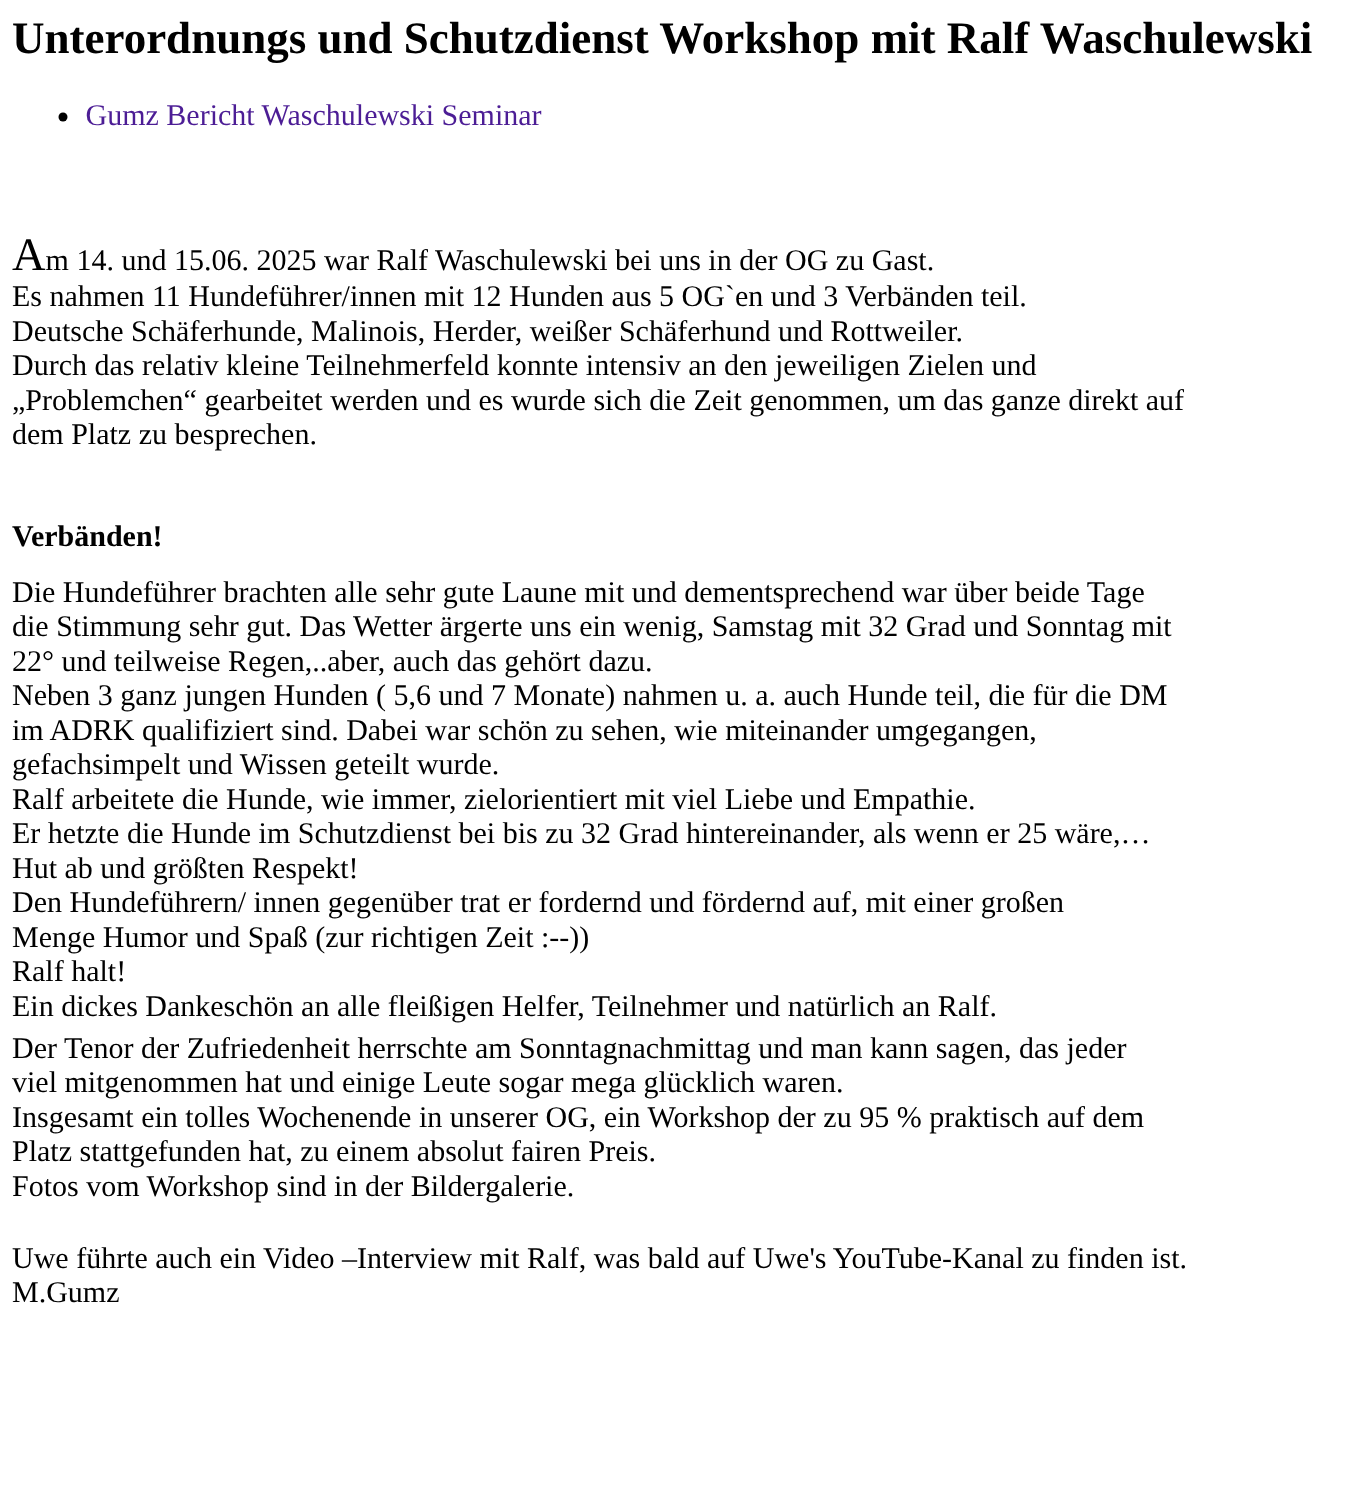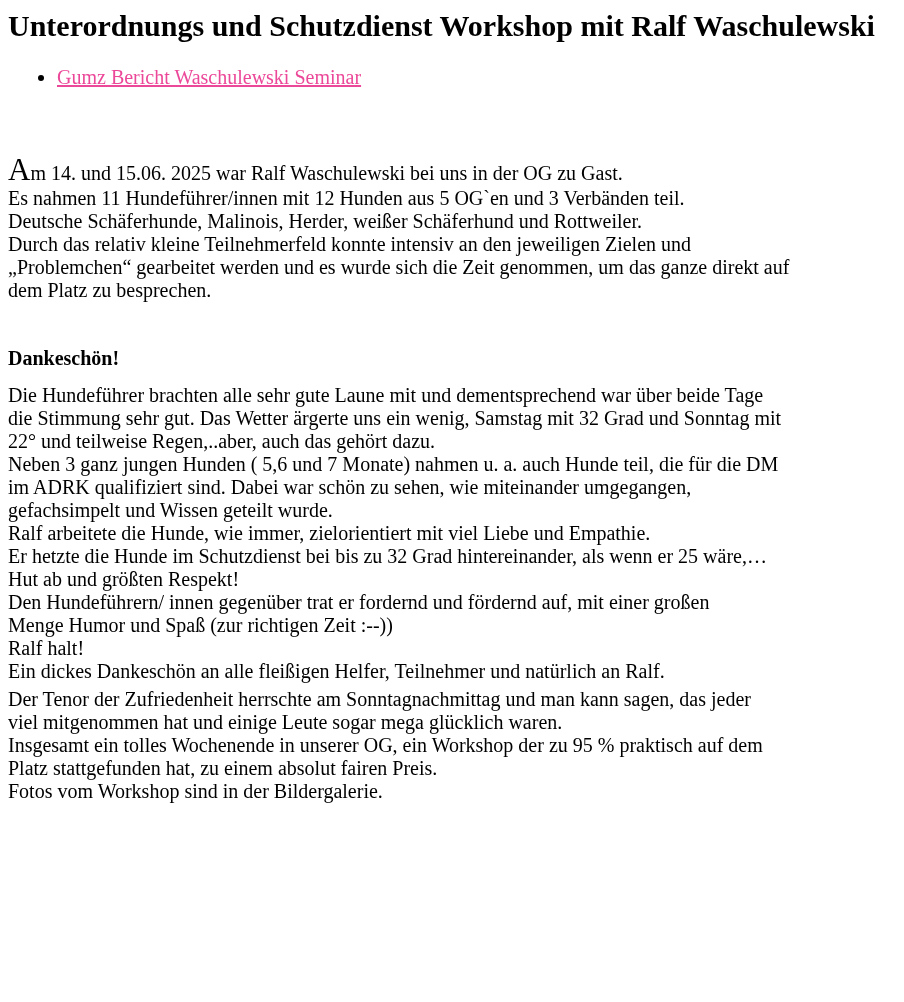--- a/index.html
+++ b/index.html
@@ -25,22 +25,21 @@
   }
   .meta-details { margin: 0; }
   .meta-indent { margin-left: 49px; }
   ul.link-list {
     margin: 22px 0 0 0;
     padding-left: 49px;
     list-style-type: disc;
   }
   ul.link-list li { line-height: 23px; }
   a.article-link {
-    color: #ec4899;
-    text-decoration: underline;
+    color: #4c1d95;
     cursor: pointer;
   }
   p.para {
     margin: 0;
     white-space: pre-line;
     font-family: Liberation Serif, serif;
   }
   .lines-block {
     display: block;
     white-space: pre-line;
@@ -73,21 +72,21 @@
   </ul>
 
   <p class="para" id="p1">
     <span class="dropcap">A</span><span>m 14. und 15.06. 2025 war Ralf Waschulewski bei uns in der OG zu Gast.</span><span class="lines-block">Es nahmen 11 Hundeführer/innen mit 12 Hunden aus 5 OG`en und 3 Verbänden teil.
 Deutsche Schäferhunde, Malinois, Herder, weißer Schäferhund und Rottweiler.
 Durch das relativ kleine Teilnehmerfeld konnte intensiv an den jeweiligen Zielen und
 „Problemchen“ gearbeitet werden und es wurde sich die Zeit genommen, um das ganze direkt auf
 dem Platz zu besprechen.</span>
   </p>
 
-  <h2 class="subheading">Dankeschön!</h2>
+  <h2 class="subheading">Verbänden!</h2>
 
   <p class="para" id="p2">Die Hundeführer brachten alle sehr gute Laune mit und dementsprechend war über beide Tage
 die Stimmung sehr gut. Das Wetter ärgerte uns ein wenig, Samstag mit 32 Grad und Sonntag mit
 22° und teilweise Regen,..aber, auch das gehört dazu.
 Neben 3 ganz jungen Hunden ( 5,6 und 7 Monate) nahmen u. a. auch Hunde teil, die für die DM
 im ADRK qualifiziert sind. Dabei war schön zu sehen, wie miteinander umgegangen,
 gefachsimpelt und Wissen geteilt wurde.
 Ralf arbeitete die Hunde, wie immer, zielorientiert mit viel Liebe und Empathie.
 Er hetzte die Hunde im Schutzdienst bei bis zu 32 Grad hintereinander, als wenn er 25 wäre,…
 Hut ab und größten Respekt!
@@ -95,14 +94,16 @@
 Menge Humor und Spaß (zur richtigen Zeit :--))
 Ralf halt!
 Ein dickes Dankeschön an alle fleißigen Helfer, Teilnehmer und natürlich an Ralf.</p>
 
   <p class="para" id="p3">Der Tenor der Zufriedenheit herrschte am Sonntagnachmittag und man kann sagen, das jeder
 viel mitgenommen hat und einige Leute sogar mega glücklich waren.
 Insgesamt ein tolles Wochenende in unserer OG, ein Workshop der zu 95 % praktisch auf dem
 Platz stattgefunden hat, zu einem absolut fairen Preis.
 Fotos vom Workshop sind in der Bildergalerie.</p>
 
+  <p class="para" id="p4">Uwe führte auch ein Video –Interview mit Ralf, was bald auf Uwe's YouTube-Kanal zu finden ist.
+M.Gumz</p>
 
 </div>
 
 </body></html>

